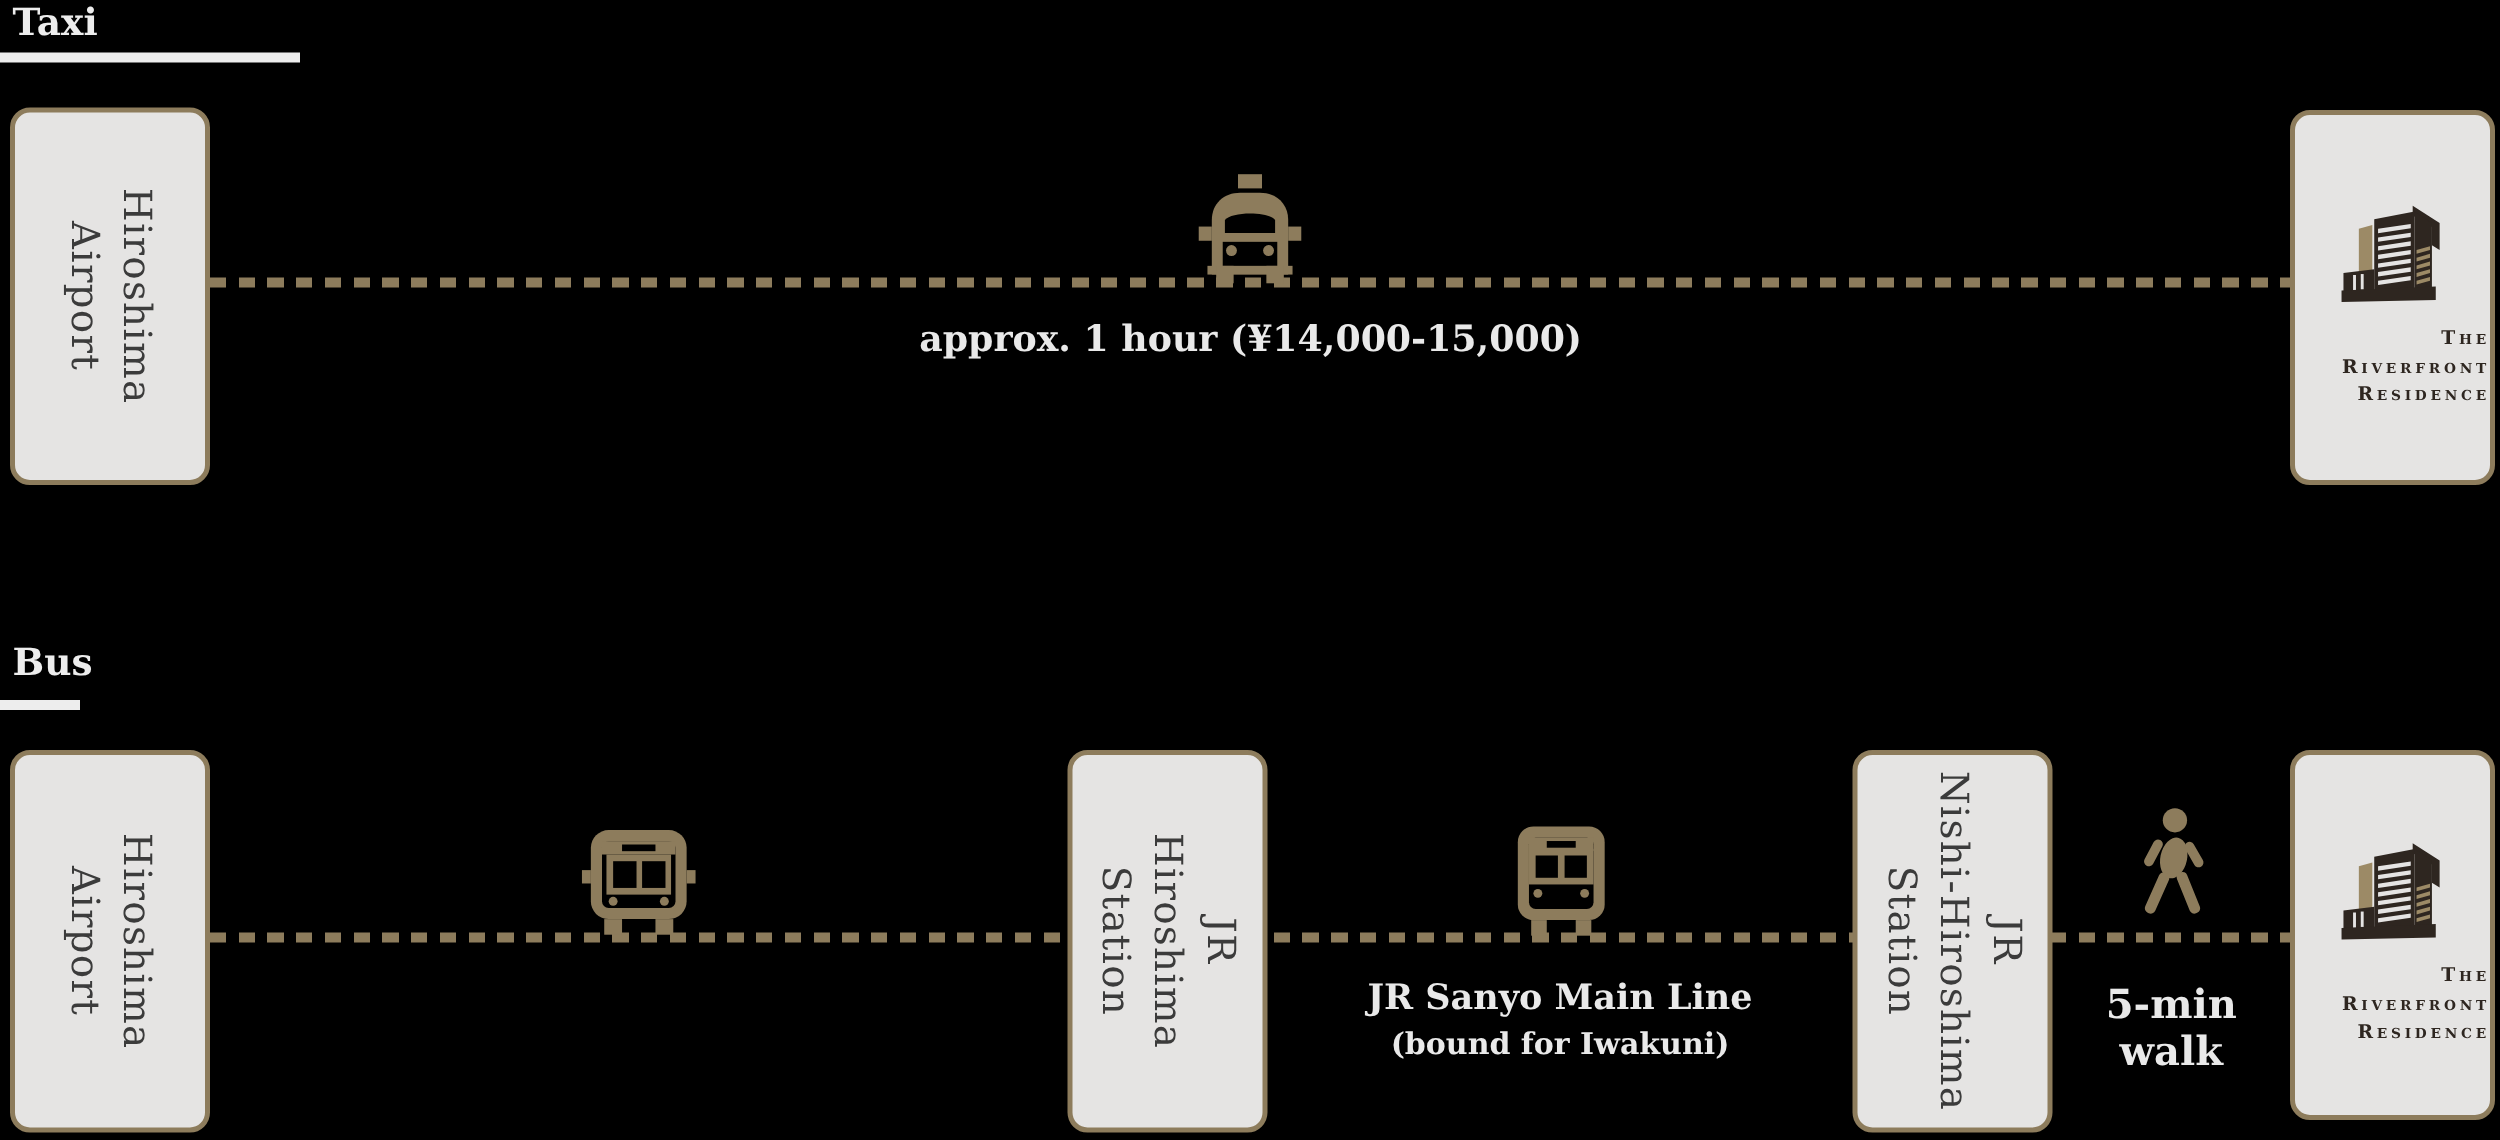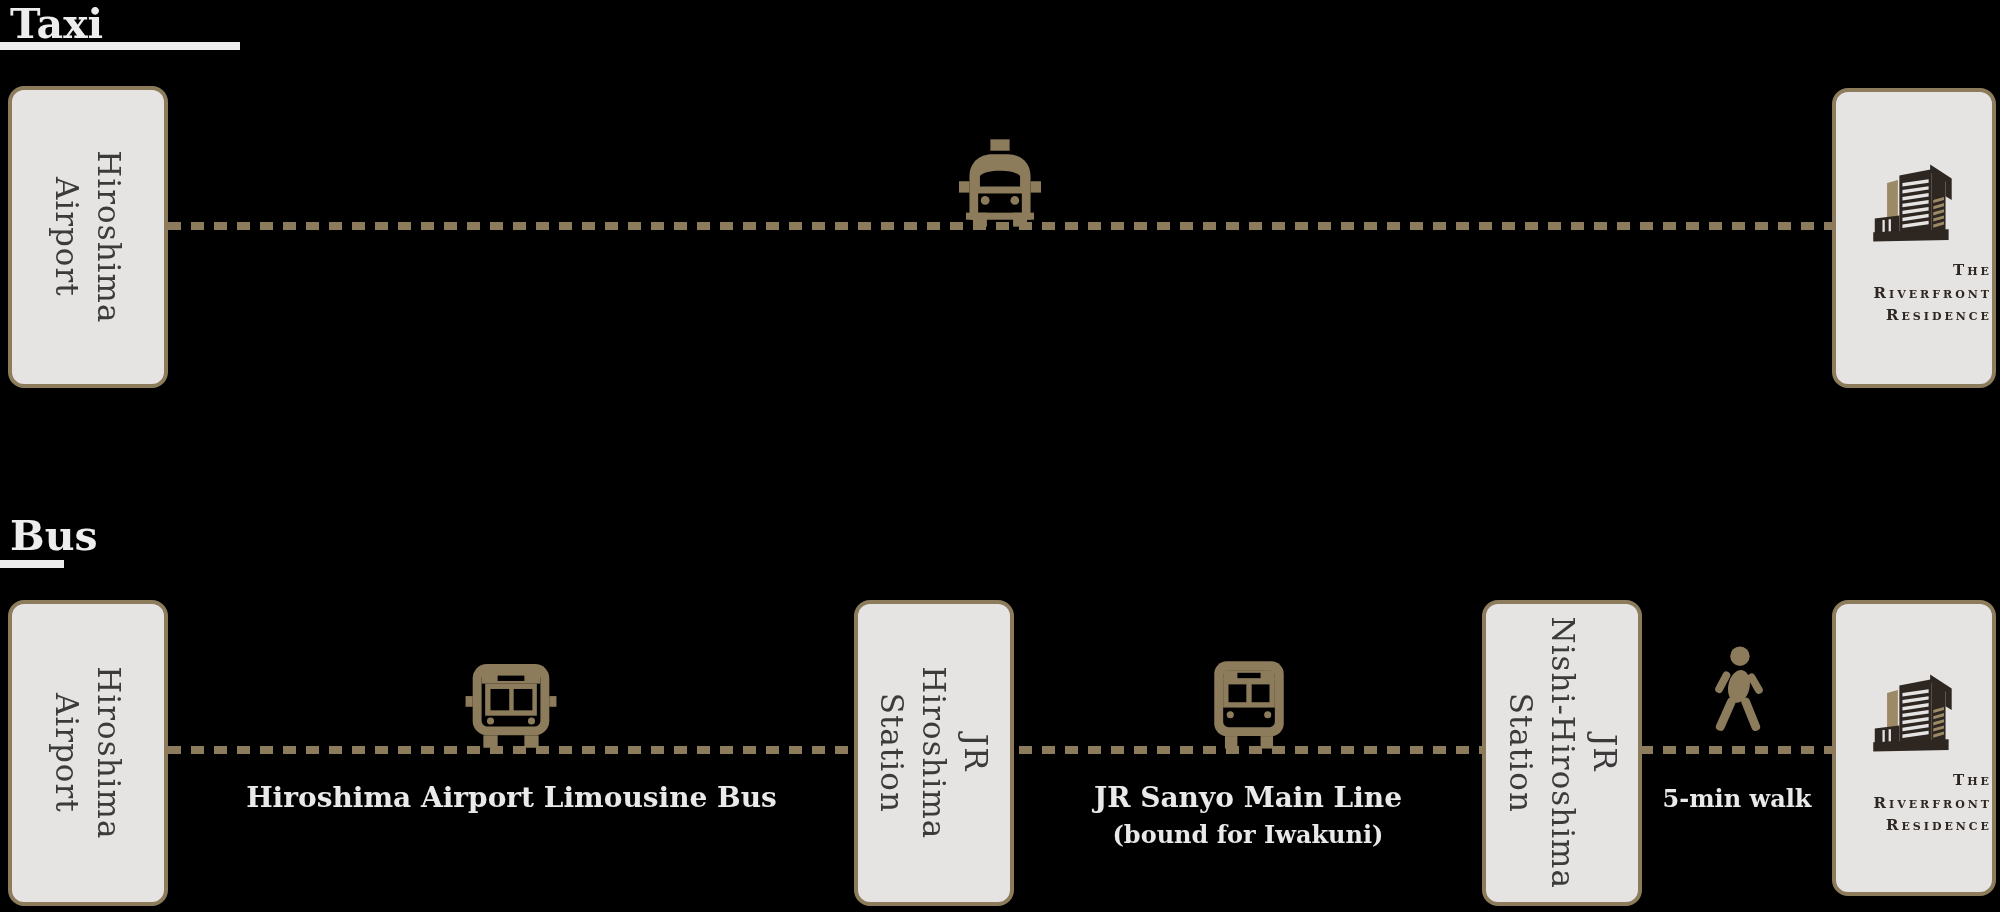--- a/index.html
+++ b/index.html
@@ -10,21 +10,21 @@
     --caption-text:#e9e9e9;
     --logo-dark:#2e2620;
     --logo-shadow:#9c8a66;
   }
   html,body{margin:0;padding:0;background:var(--background);}
   #stage{
     position:relative;width:2000px;height:912px;overflow:hidden;
     background:var(--background);
     font-family:"DejaVu Serif","Liberation Serif",serif;
   }
-  .heading{position:absolute;color:#ededed;font-weight:700;font-size:41px;line-height:1;}
+  .heading{position:absolute;color:#ededed;font-weight:700;font-size:30px;line-height:1;}
   .heading-bar{position:absolute;background:#ededed;height:8px;}
   .box{
     position:absolute;background:var(--box-fill);
     border:4px solid var(--accent);border-radius:16px;
     display:flex;align-items:center;justify-content:center;
     box-sizing:border-box;
   }
   .vtext{
     transform:rotate(90deg);color:var(--box-text);
     font-size:31px;line-height:1.35;text-align:center;
@@ -78,20 +78,21 @@
         <rect x="90" y="48" width="12" height="13"></rect>
         <circle cx="38" cy="70" r="5"></circle>
         <circle cx="72" cy="70" r="5"></circle>
         <rect x="16" y="84" width="78" height="8"></rect>
         <rect x="24" y="84" width="16" height="16"></rect>
         <rect x="70" y="84" width="16" height="16"></rect>
       </g>
     </svg>
   </div>
 
+  <div class="caption" style="left:168px;top:254px;width:1665px;font-size:29px;">approx. 1 hour (¥14,000-15,000)</div>
 
   <div class="box" style="left:1832px;top:88px;width:164px;height:300px;">
     <div class="logo-stack">
       <span class="icon" style="position:static;width:100px;height:102px;">
         <svg viewBox="0 0 130 120" aria-hidden="true">
           <polygon points="30,38 44,34 44,104 30,100" fill="var(--logo-shadow)"></polygon>
           <polygon points="86,14 114,32 114,60 106,55 106,36 86,24" fill="var(--logo-dark)"></polygon>
           <polygon points="46,28 88,20 88,104 46,108" fill="var(--logo-dark)"></polygon>
           <polygon points="50,38 84,33 84,37.5 50,42.5" fill="var(--box-fill)"></polygon>
           <polygon points="50,47 84,42 84,46.5 50,51.5" fill="var(--box-fill)"></polygon>
@@ -142,21 +143,20 @@
       <rect x="58" y="32" width="21" height="24" fill="#000000"></rect>
       <circle cx="32" cy="68" r="4" fill="currentColor"></circle>
       <circle cx="78" cy="68" r="4" fill="currentColor"></circle>
       <rect x="4" y="40" width="8" height="12" fill="currentColor"></rect>
       <rect x="98" y="40" width="8" height="12" fill="currentColor"></rect>
       <rect x="24" y="84" width="16" height="14" fill="currentColor"></rect>
       <rect x="70" y="84" width="16" height="14" fill="currentColor"></rect>
     </svg>
   </div>
 
-  <div class="caption" style="left:168px;top:781px;width:687px;font-size:28px;">Hiroshima Airport Limousine Bus</div>
 
   <div class="box" style="left:854px;top:600px;width:160px;height:306px;">
     <div class="vtext">
       <div>JR</div>
       <div>Hiroshima</div>
       <div>Station</div>
     </div>
   </div>
 
   <div class="icon" style="left:1200px;top:654px;width:98px;height:100px;">
@@ -192,21 +192,21 @@
         <circle cx="37" cy="12" r="10"></circle>
         <ellipse cx="36" cy="43" rx="11" ry="17" transform="rotate(12 36 43)"></ellipse>
         <rect x="20" y="28" width="8" height="24" rx="4" transform="rotate(28 24 30)"></rect>
         <rect x="44" y="30" width="8" height="23" rx="4" transform="rotate(-30 48 32)"></rect>
         <rect x="38" y="55" width="9" height="36" rx="4" transform="rotate(-22 42 58)"></rect>
         <rect x="24" y="55" width="9" height="36" rx="4" transform="rotate(24 28 58)"></rect>
       </g>
     </svg>
   </div>
 
-  <div class="caption" style="left:1641px;top:784px;width:192px;font-size:24px;">5-min walk</div>
+  <div class="caption" style="left:1641px;top:784px;width:192px;font-size:32px;">5-min walk</div>
 
   <div class="box" style="left:1832px;top:600px;width:164px;height:296px;">
     <div class="logo-stack">
       <span class="icon" style="position:static;width:100px;height:102px;">
         <svg viewBox="0 0 130 120" aria-hidden="true">
           <polygon points="30,38 44,34 44,104 30,100" fill="var(--logo-shadow)"></polygon>
           <polygon points="86,14 114,32 114,60 106,55 106,36 86,24" fill="var(--logo-dark)"></polygon>
           <polygon points="46,28 88,20 88,104 46,108" fill="var(--logo-dark)"></polygon>
           <polygon points="50,38 84,33 84,37.5 50,42.5" fill="var(--box-fill)"></polygon>
           <polygon points="50,47 84,42 84,46.5 50,51.5" fill="var(--box-fill)"></polygon>

